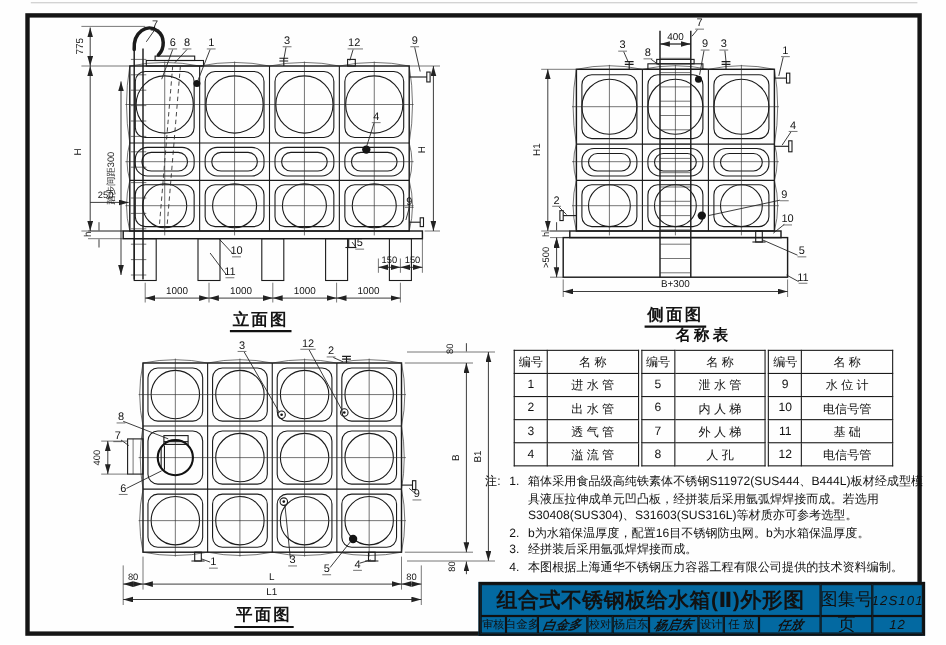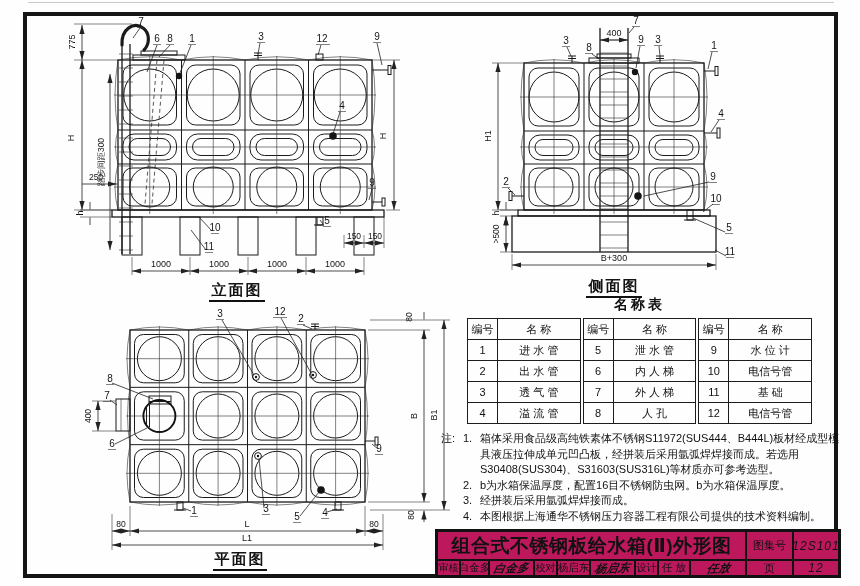--- a/index.html
+++ b/index.html
@@ -31,24 +31,24 @@
   table.parts .cno{width:27px;}
   
   .notes{position:absolute;left:441px;top:431px;width:400px;font-size:11px;line-height:1.42;}
   .note{display:flex;align-items:flex-start;}
   .note .pfx{width:22px;flex:none;}
   .note .num{width:17px;flex:none;}
   .note .txt{flex:1;}
   
   .tblock{position:absolute;left:435px;top:529px;display:grid;
           grid-template-columns:23px 29px 45px 23px 33px 45px 23px 32px 56px 47px 46px;
-          grid-template-rows:29px 16px;border:2.5px solid #111;background:#be185d;box-sizing:content-box;}
+          grid-template-rows:29px 16px;border:2.5px solid #111;background:#0369a1;box-sizing:content-box;}
   .tc{border:1px solid #111;display:flex;align-items:center;justify-content:center;overflow:hidden;white-space:nowrap;}
   .tc-title{grid-column:1/10;font-size:19px;font-weight:bold;letter-spacing:0.5px;}
-  .tc-small{font-size:11px;}
+  .tc-small{font-size:16px;}
   .tc-val{font-size:12px;letter-spacing:1px;font-style:italic;}
   .tc-role{font-size:10px;}
   .tc-name{font-size:10.5px;}
   .sig{font-size:11.5px;font-style:italic;font-weight:bold;transform:skewX(-12deg) rotate(-2deg);}
 </style>
 </head>
 <body>
 
 <div class="page">
   <div class="scan-top"></div>

